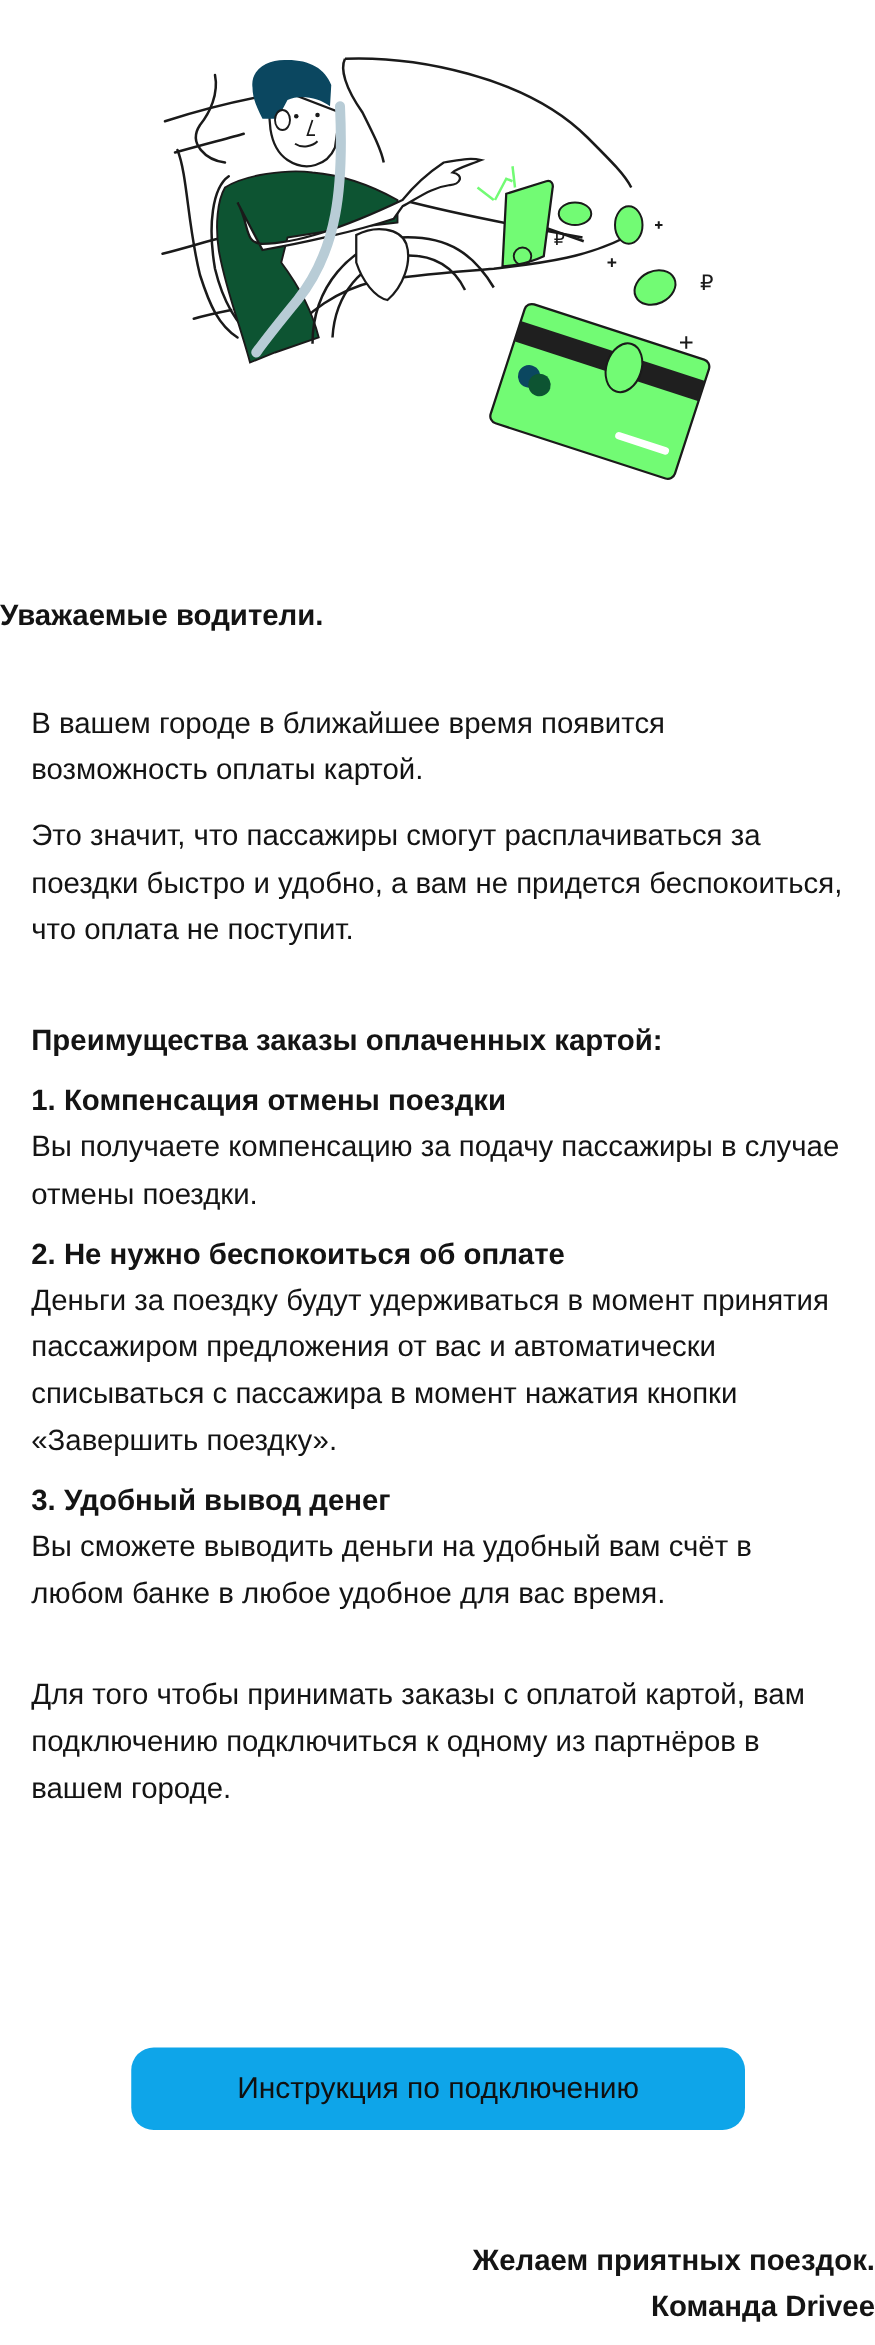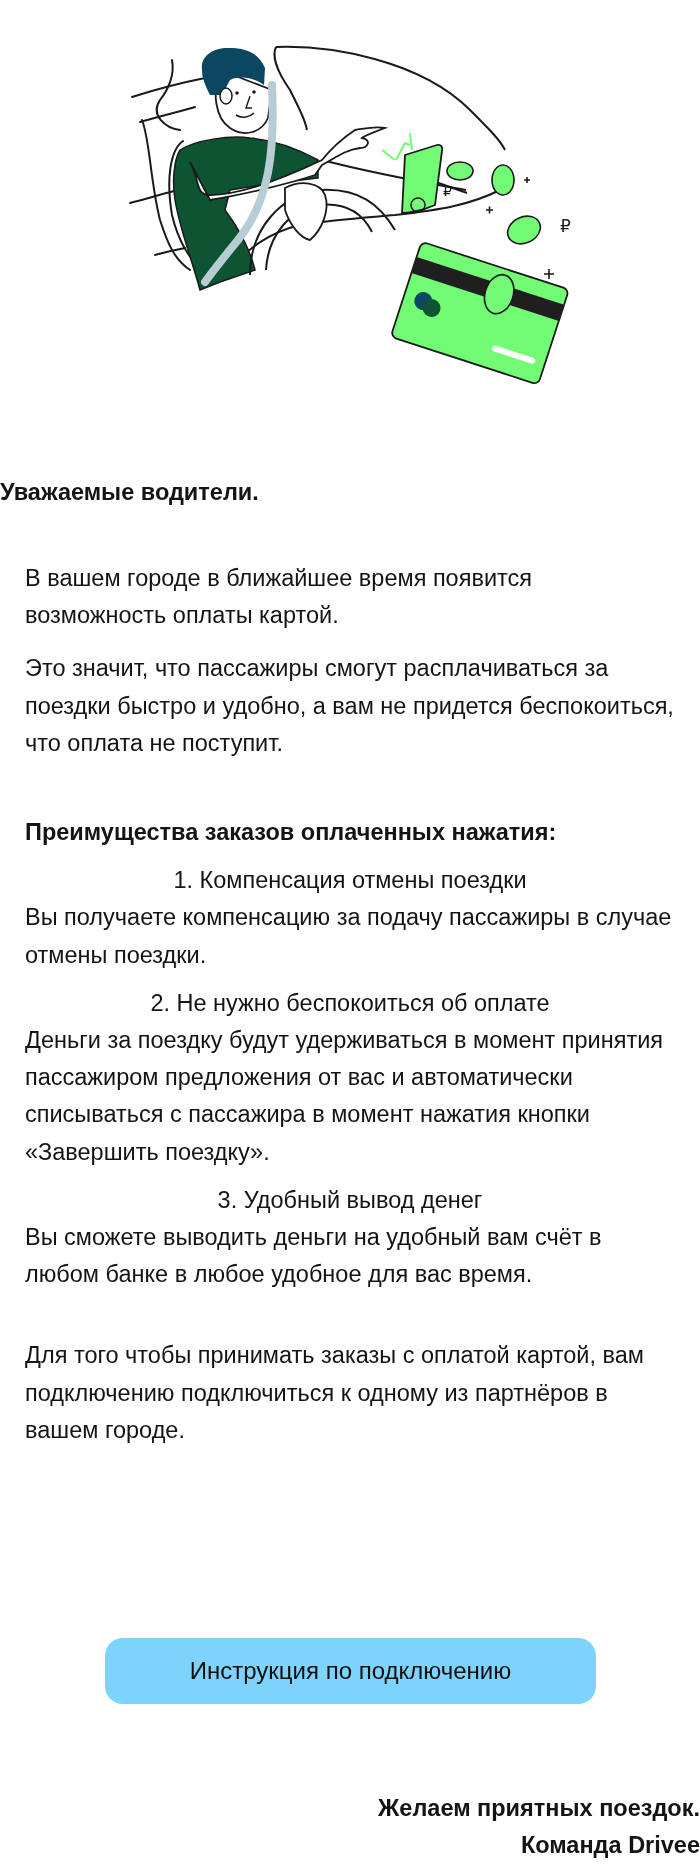--- a/index.html
+++ b/index.html
@@ -21,28 +21,28 @@
   }
   .title {
     text-align: left; font-weight: bold; font-size: 23.5px;
     margin-left: -25px; width: 700px; height: 44px; line-height: 44px;
   }
   .p { margin-top: 0; }
   .p1 { margin-top: 46px; }
   .p2 { margin-top: 16px; }
   .benefits-heading { font-weight: bold; margin-top: 52px; }
   .benefit { margin-top: 11px; }
-  .benefit h3 { font-size: 23.5px; font-weight: normal; line-height: 37.2px; text-align: center; }
+  .benefit h3 { font-size: 23.5px; font-weight: bold; line-height: 37.2px; }
   .final { margin-top: 44px; }
   .btn-wrap {
     position: absolute; left: 105px; top: 1638px; width: 491px; height: 66px;
   }
   .cta {
     width: 100%; height: 100%; border: none; border-radius: 18px;
-    background: #7dd3fc; color: #101010;
+    background: #0ea5e9; color: #101010;
     font-family: "Liberation Sans", "DejaVu Sans", sans-serif;
     font-size: 24px; cursor: pointer;
   }
   .footer {
     position: absolute; left: 0; top: 1790px; width: 700px;
     text-align: right; font-weight: bold; font-size: 23.5px; line-height: 37px;
   }
 </style>
 </head>
 <body>
@@ -124,21 +124,21 @@
       <circle cx="430" cy="322" r="9" fill="#0d5432"></circle>
       <rect x="500" y="338" width="45" height="6" rx="3" fill="#ffffff"></rect>
     </g>
   </svg>
 </div>
 
 <div class="content">
   <div class="title">Уважаемые водители.</div>
   <p class="p p1">В вашем городе в ближайшее время появится возможность оплаты картой.</p>
   <p class="p p2">Это значит, что пассажиры смогут расплачиваться за поездки быстро и удобно, а вам не придется беспокоиться, что оплата не поступит.</p>
-  <p class="benefits-heading">Преимущества заказов оплаченных нажатия:</p>
+  <p class="benefits-heading">Преимущества заказы оплаченных картой:</p>
 
   <div class="benefit">
     <h3>1. Компенсация отмены поездки</h3>
     <p>Вы получаете компенсацию за подачу пассажиры в случае отмены поездки.</p>
   </div>
   <div class="benefit">
     <h3>2. Не нужно беспокоиться об оплате</h3>
     <p>Деньги за поездку будут удерживаться в момент принятия пассажиром предложения от вас и автоматически списываться с пассажира в момент нажатия кнопки «Завершить поездку».</p>
   </div>
   <div class="benefit">

